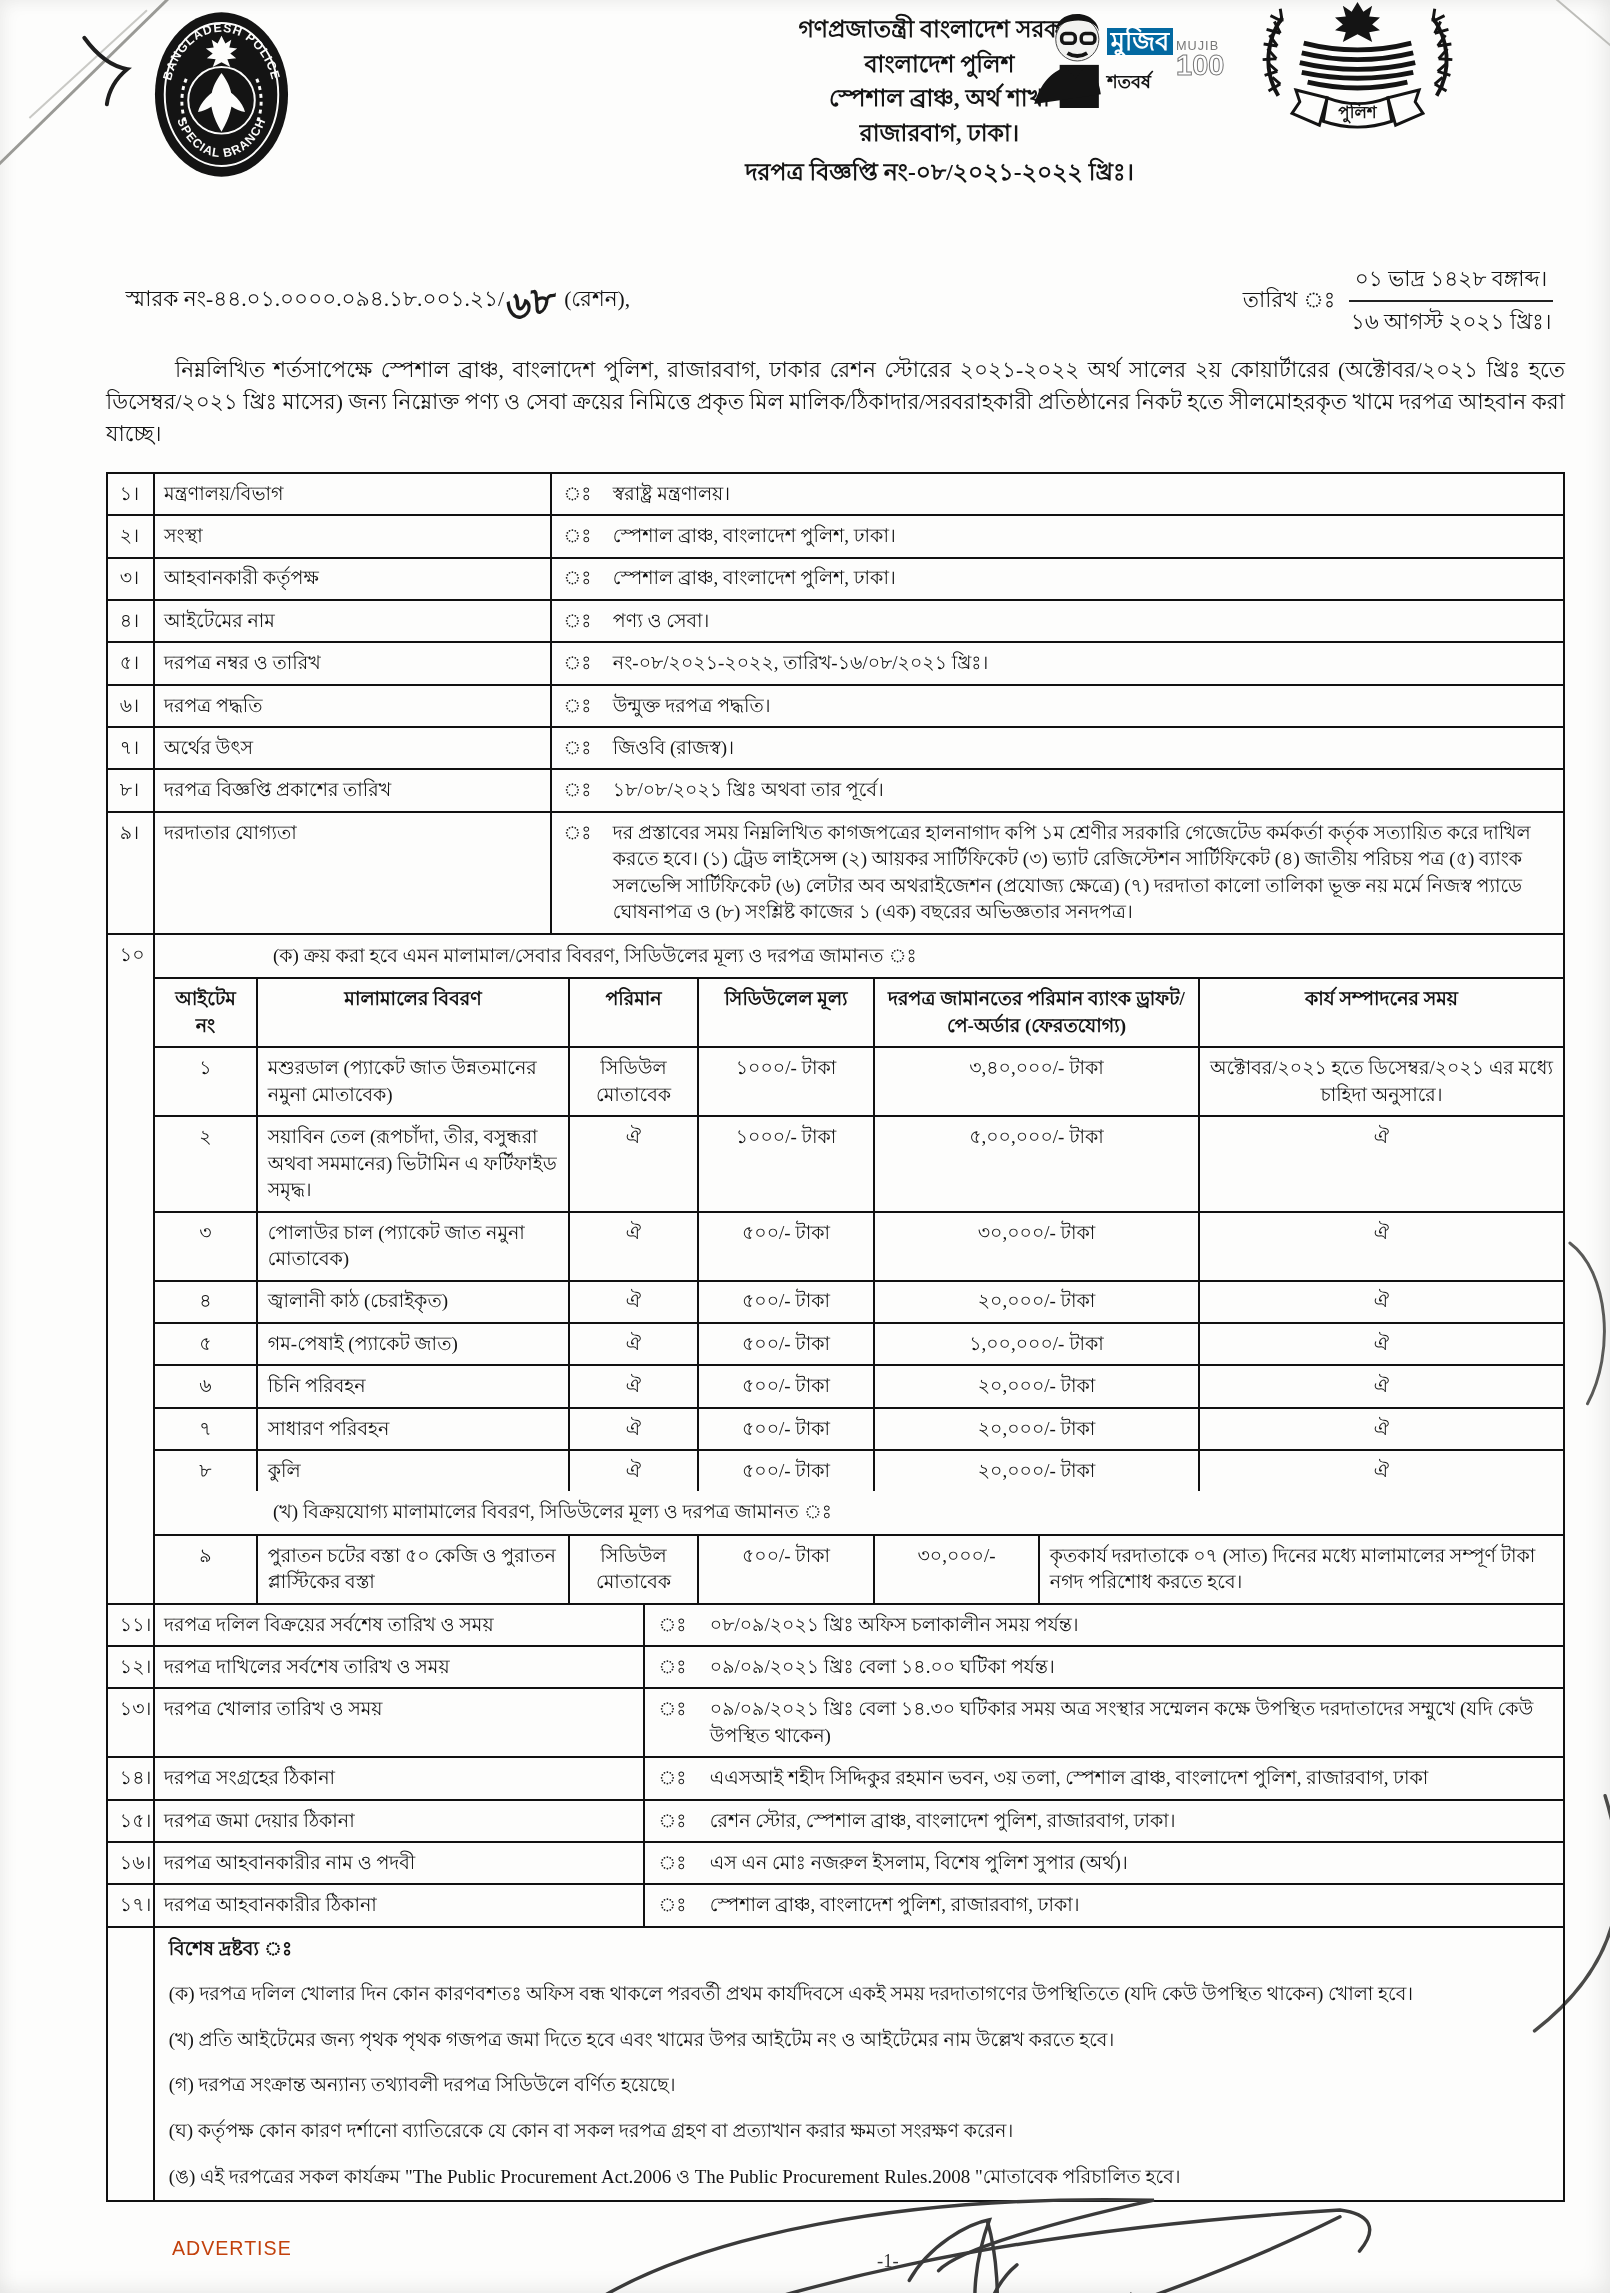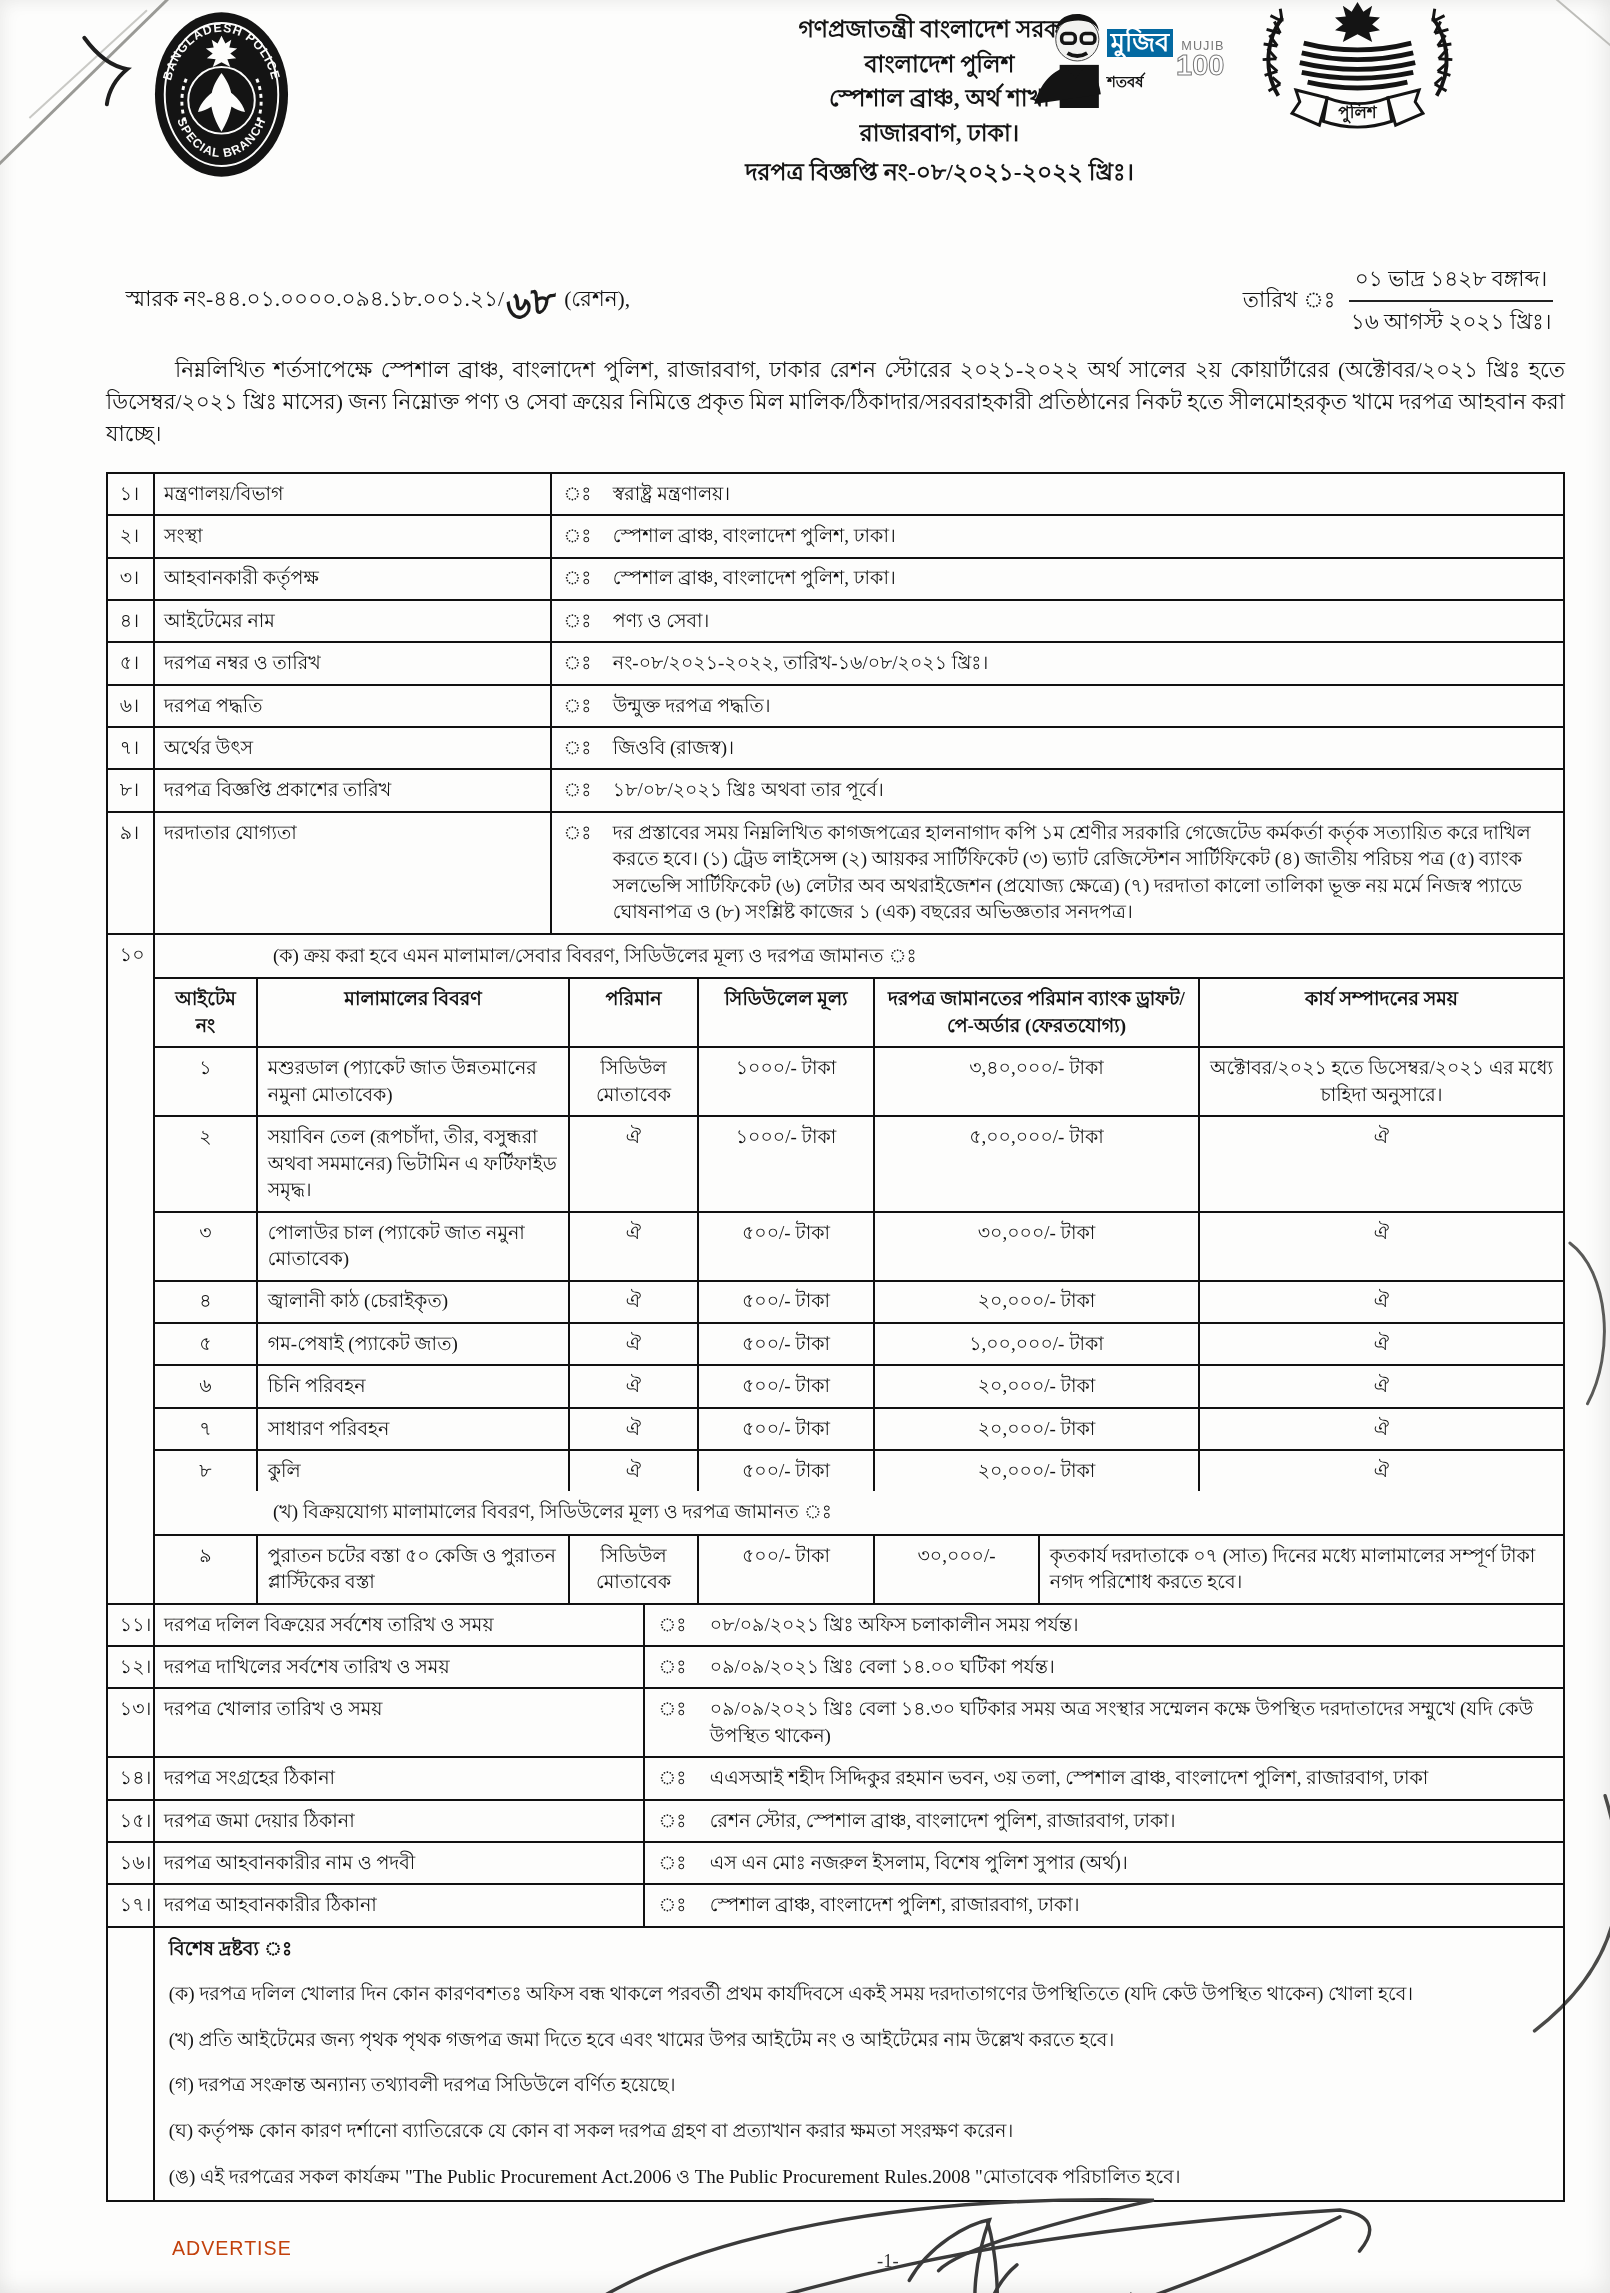--- a/index.html
+++ b/index.html
@@ -17,23 +17,23 @@
   
   .hdr{position:relative;height:250px;}
   .seal{position:absolute;left:47px;top:9.8px;width:137px;height:169px;}
   .hdr-center{position:absolute;left:363px;top:11.8px;width:941px;text-align:center;}
   .hdr-center div{font-size:23.5px;font-weight:600;line-height:1.48;}
   .hdr-center .notice-no{margin-top:3.9px;}
   .mujib{position:absolute;left:926px;top:7.8px;width:196px;height:103px;display:flex;align-items:center;}
   .mujib svg{flex:0 0 auto;}
   .mujib-txt{margin-left:3.9px;line-height:1;}
   .mujib-txt .b1{font-size:25.5px;font-weight:bold;background:#0369a1;color:#fff;padding:1px 3.9px;display:inline-block;}
-  .mujib-txt .b2{font-size:15px;font-weight:bold;display:block;margin-top:18px;}
+  .mujib-txt .b2{font-size:18px;font-weight:bold;display:block;margin-top:18px;}
   .mujib-en{margin-left:2.9px;color:#777;font-family:"Liberation Sans",sans-serif;line-height:0.9;}
-  .mujib-en .e1{font-size:12.7px;letter-spacing:1px;text-align:right;}
+  .mujib-en .e1{font-size:12.7px;letter-spacing:1px;}
   .mujib-en .e2{font-size:29px;font-weight:bold;-webkit-text-stroke:1px #777;color:#fff;}
   .crest{position:absolute;left:1139px;top:0px;width:225px;height:132px;}
   
   .memo{position:relative;height:82px;font-size:21.6px;}
   .memo-left{position:absolute;left:19.6px;top:21.6px;}
   .hand-num{display:inline-block;font-size:39px;font-weight:bold;transform:rotate(-12deg) skewX(-8deg);margin:0 2px;vertical-align:-9.8px;color:#1c1c1c;}
   .date-block{position:absolute;right:11.8px;top:12px;display:flex;align-items:center;}
   .date-label{margin-right:13.7px;}
   .date-frac{text-align:center;}
   .date-frac .t{display:block;border-bottom:2px solid #222;padding:0 5.9px 2px 5.9px;}

